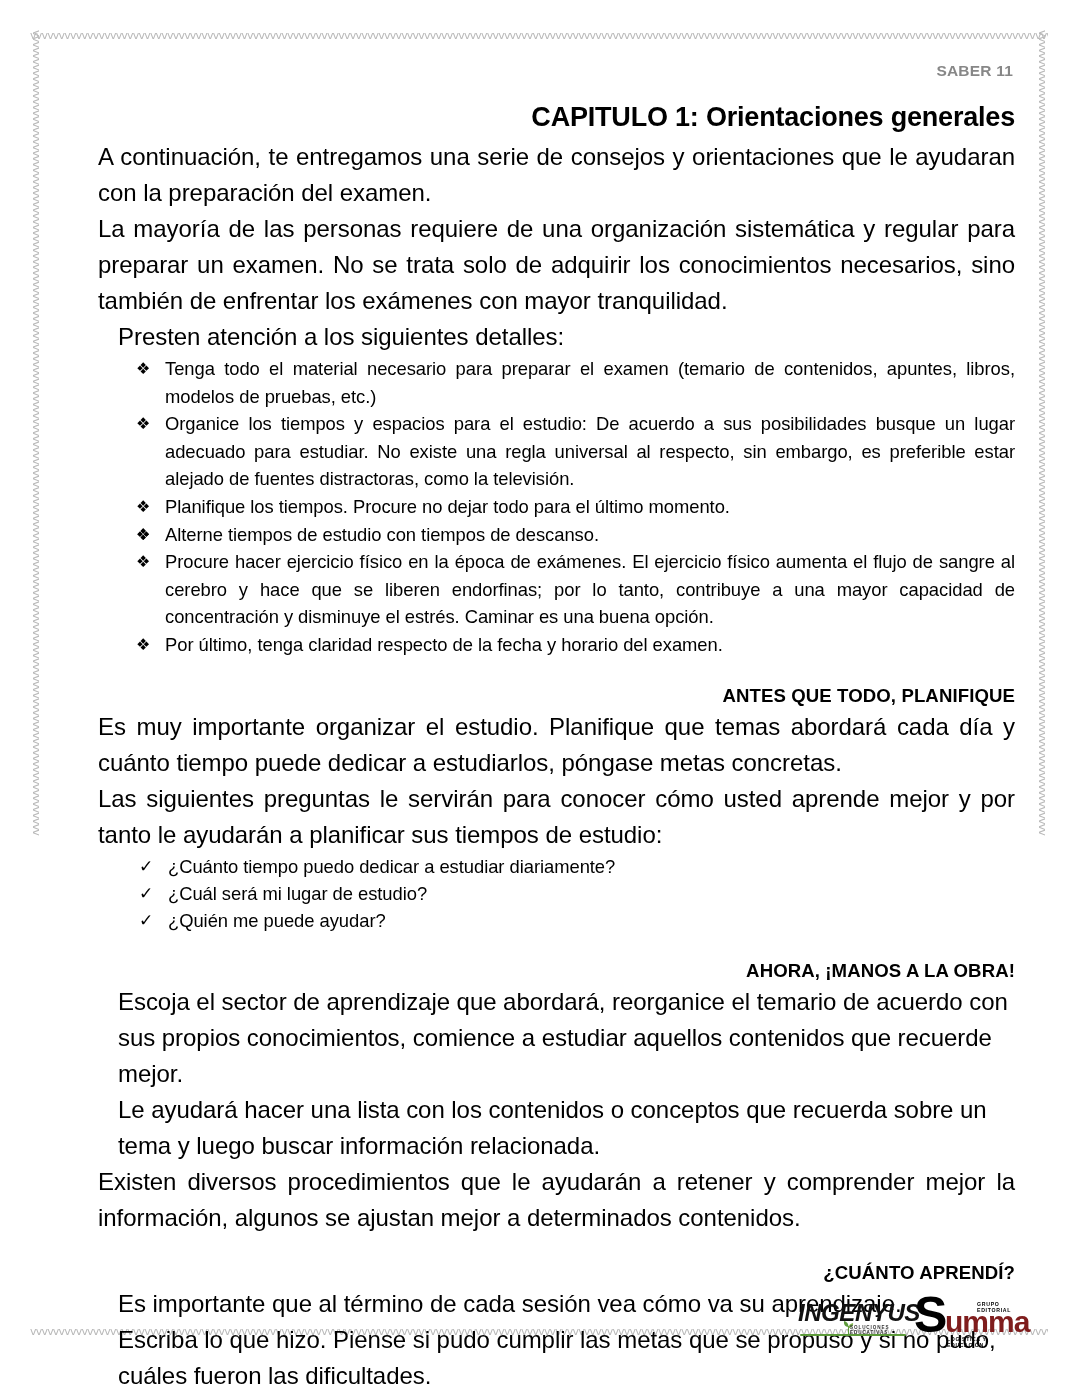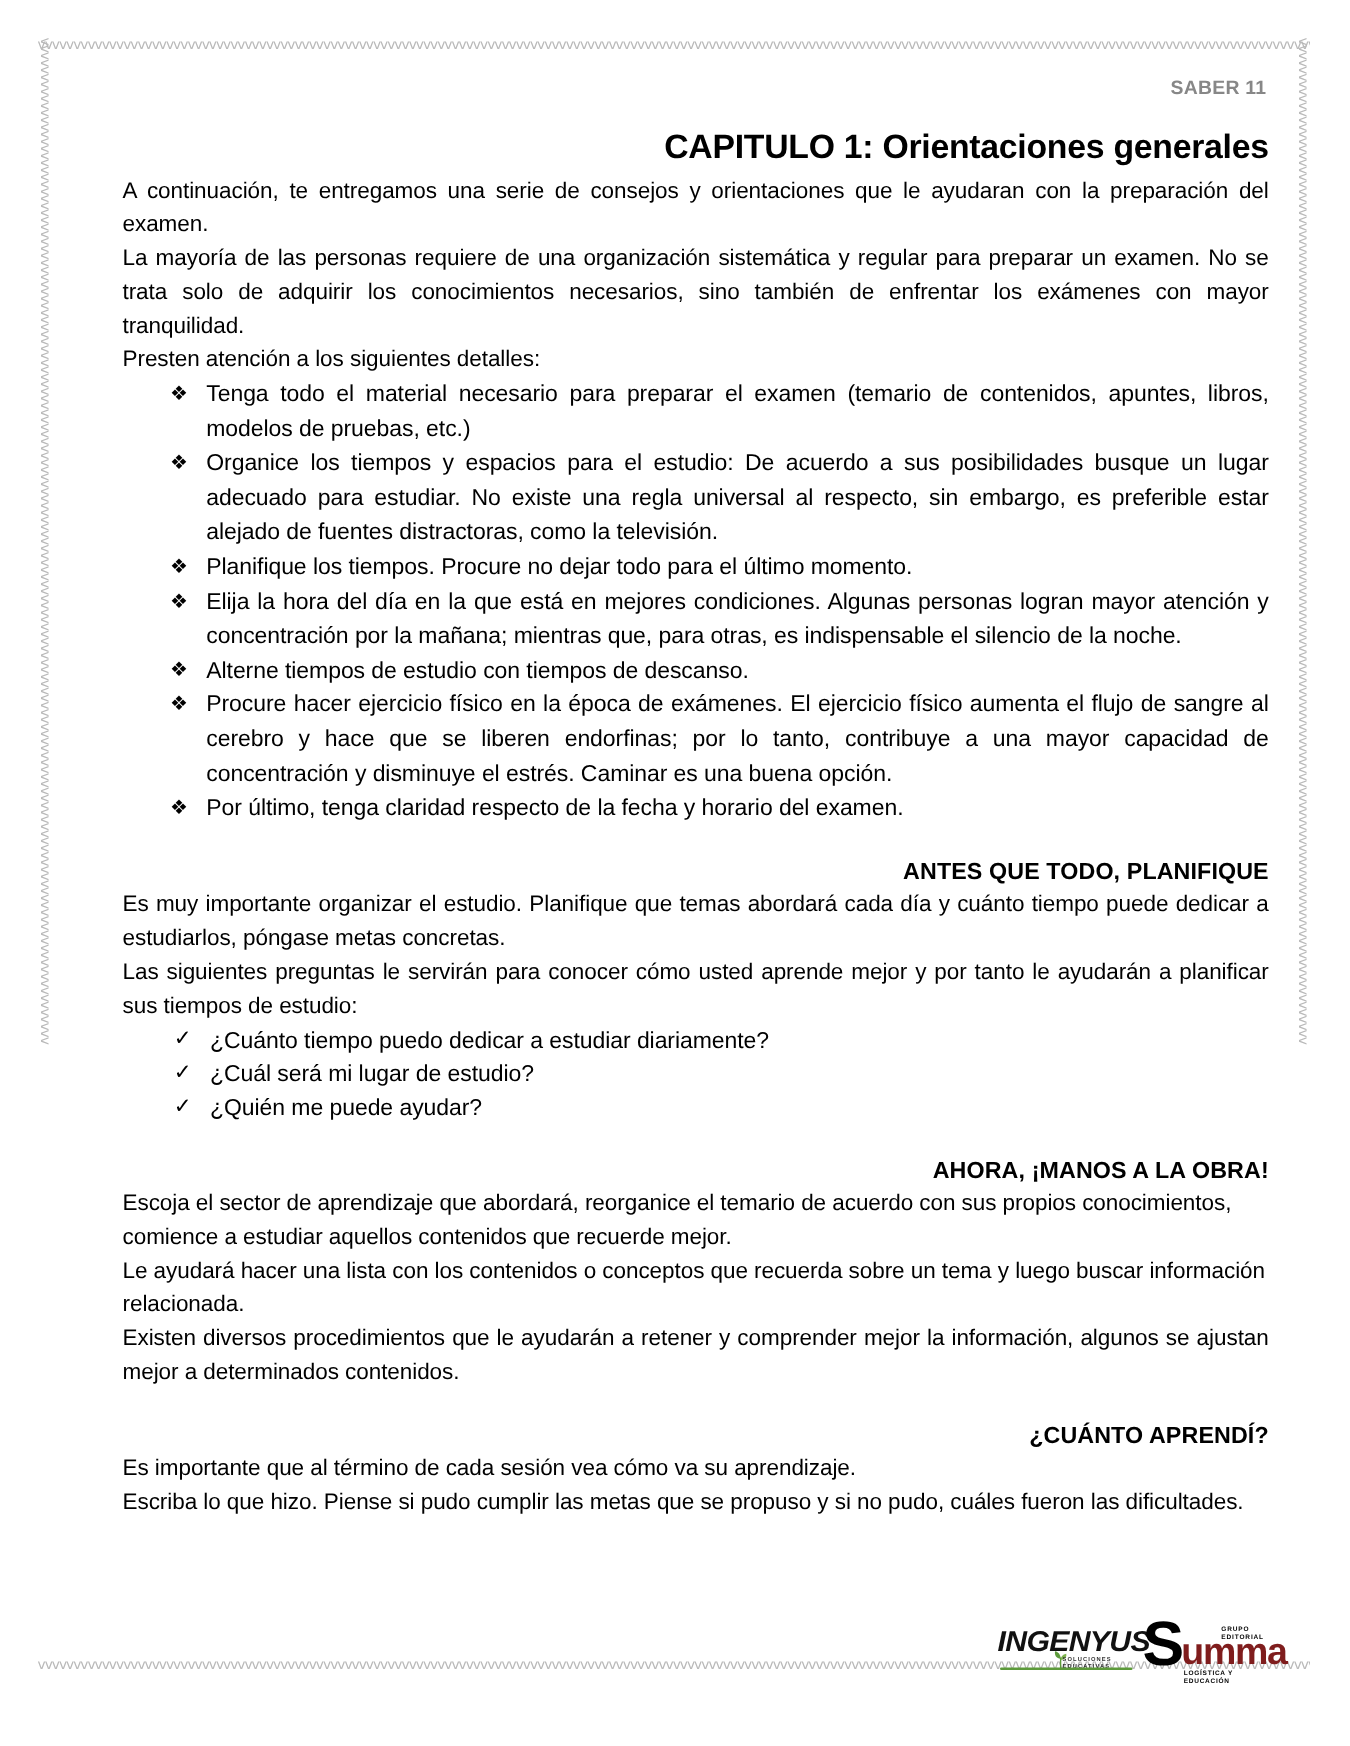--- a/index.html
+++ b/index.html
@@ -82,28 +82,28 @@
   h1.doc-title {
     font-size: 27px;
     font-weight: bold;
     text-align: right;
     margin: 18px 0 6px 0;
     letter-spacing: -0.2px;
     color: #000;
   }
 
   p.body-par {
-    font-size: 18px;
+    font-size: 24px;
     line-height: 1.50;
     margin: 0;
     text-align: justify;
     text-justify: inter-word;
     letter-spacing: -0.05px;
   }
-  p.body-par.left { text-align: left; }
+  p.body-par.left { text-align: left; margin-left: 20px; }
 
   h2.section-head {
     font-size: 18.6px;
     font-weight: bold;
     margin: 26px 0 2px 0;
     letter-spacing: 0.1px;
     text-align: right;
   }
 
   ul.bullets {
@@ -280,21 +280,20 @@
     <li>
       <span class="marker">❖</span>
       <span>Organice los tiempos y espacios para el estudio: De acuerdo a sus posibilidades busque un lugar adecuado para estudiar. No existe una regla universal al respecto, sin embargo, es preferible estar alejado de fuentes distractoras, como la televisión.</span>
     </li>
     <li class="noju">
       <span class="marker">❖</span>
       <span>Planifique los tiempos. Procure no dejar todo para el último momento.</span>
     </li>
     <li>
       <span class="marker">❖</span>
-      <span>Elija la hora del día en la que está en mejores condiciones. Algunas personas logran mayor atención y concentración por la mañana; mientras que, para otras, es indispensable el silencio de la noche.</span>
     </li>
     <li class="noju">
       <span class="marker">❖</span>
       <span>Alterne tiempos de estudio con tiempos de descanso.</span>
     </li>
     <li>
       <span class="marker">❖</span>
       <span>Procure hacer ejercicio físico en la época de exámenes. El ejercicio físico aumenta el flujo de sangre al cerebro y hace que se liberen endorfinas; por lo tanto, contribuye a una mayor capacidad de concentración y disminuye el estrés. Caminar es una buena opción.</span>
     </li>
     <li class="noju">

